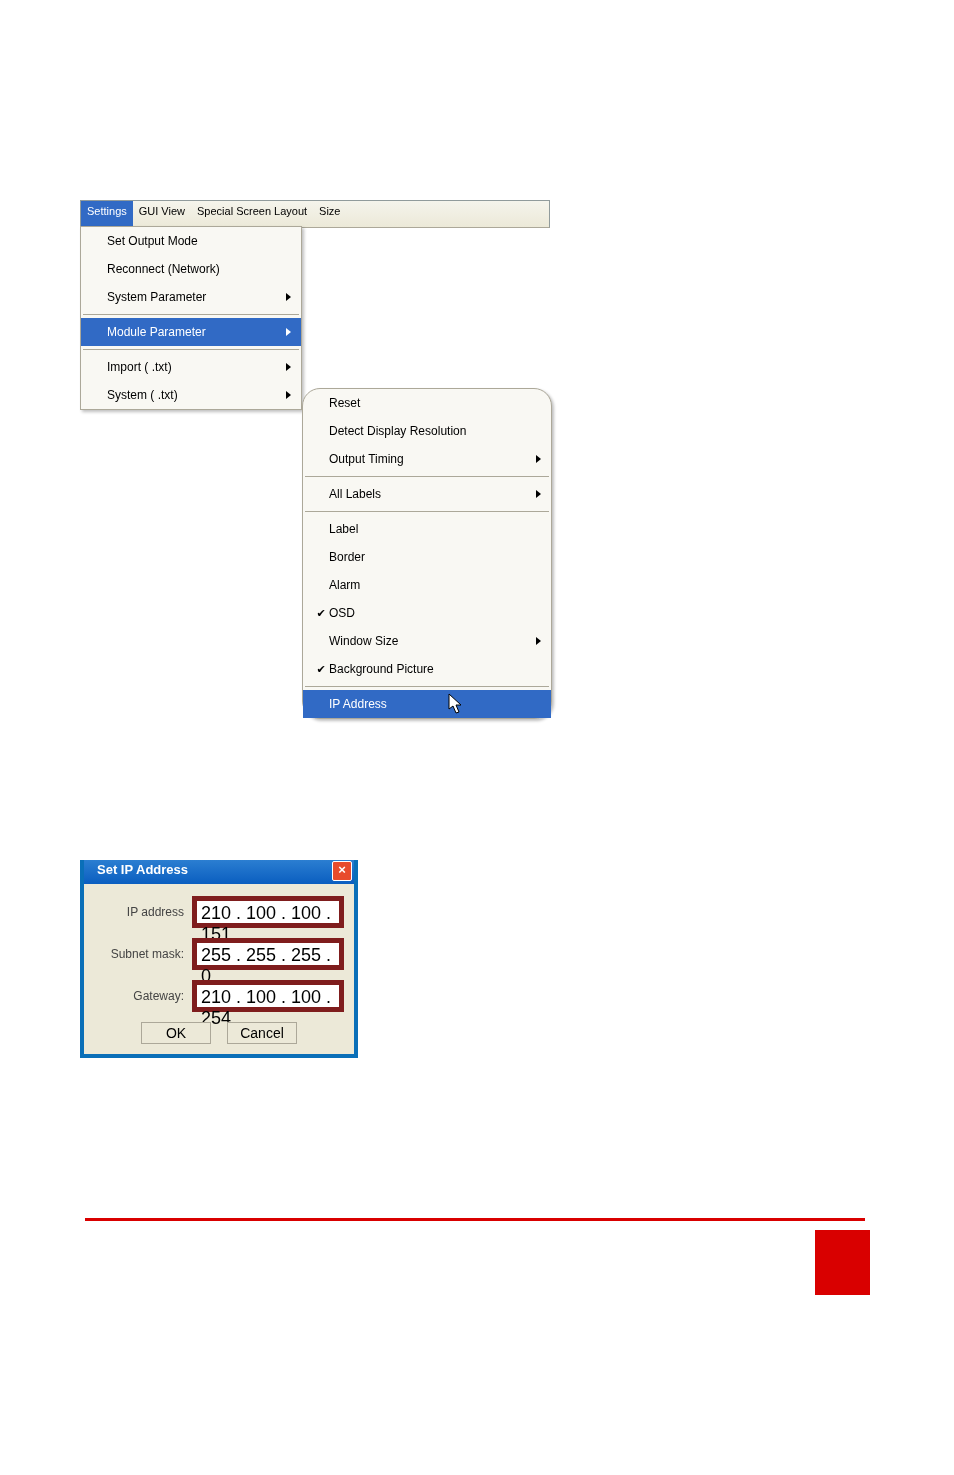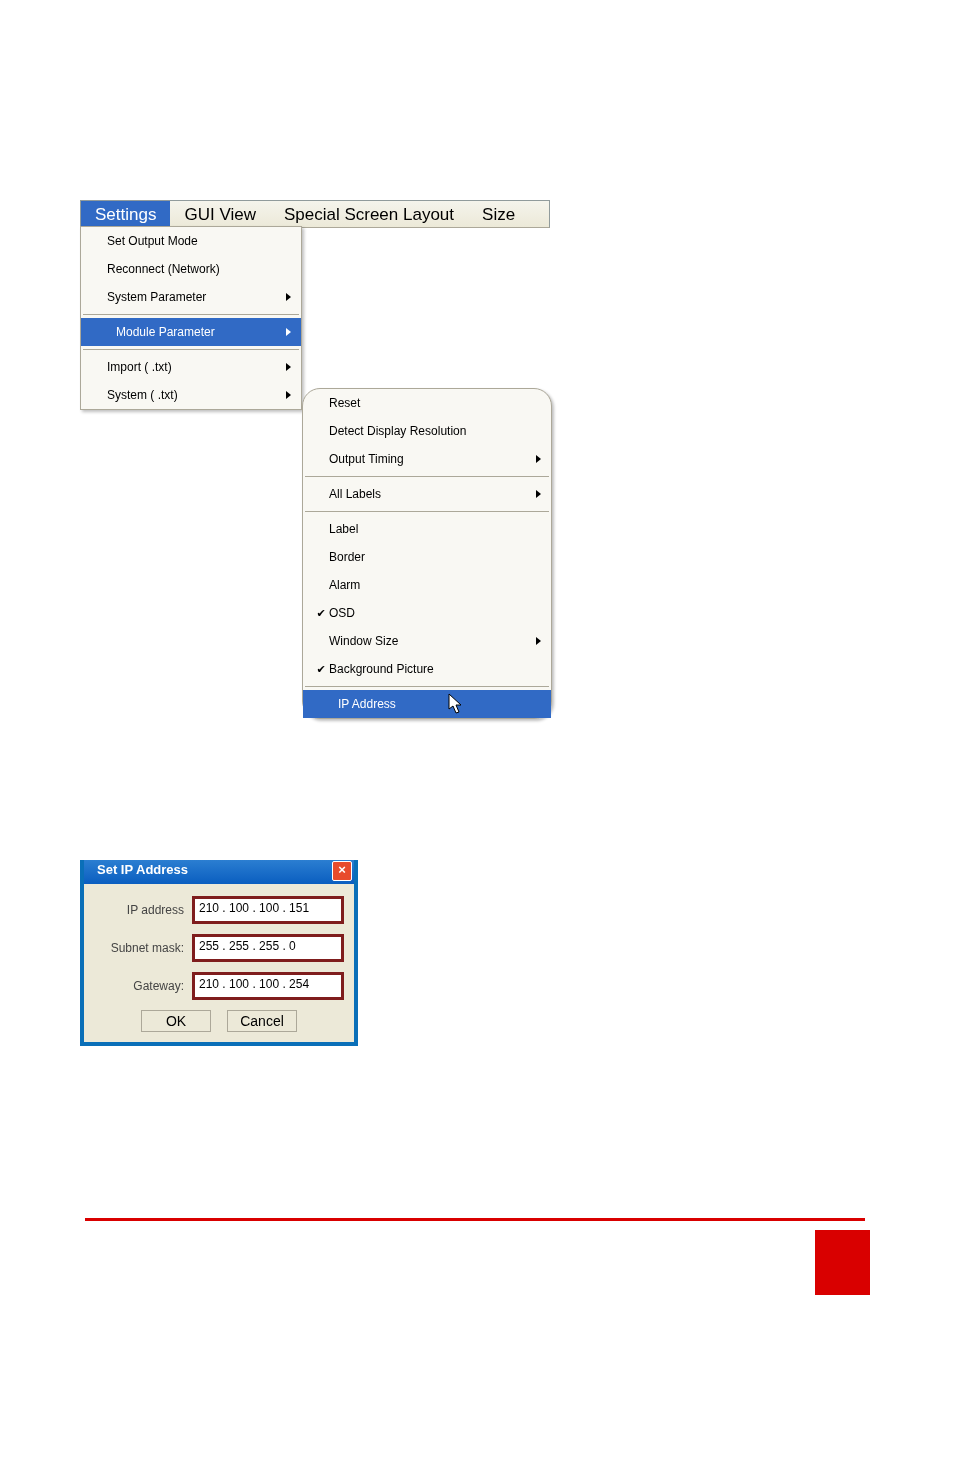--- a/index.html
+++ b/index.html
@@ -22,22 +22,22 @@
   }
   .menubar {
     display: flex;
     background: linear-gradient(#f5f4ec,#ece9d8);
     border: 1px solid #919b9c;
     border-bottom: 1px solid #aca899;
     height: 26px;
     align-items: stretch;
   }
   .menubar .menuitem {
-    padding: 4px 14px;
-    font-size: 17px;
+    padding: 4px 6px;
+    font-size: 11px;
     color: #000;
     cursor: default;
     text-align: center;
   }
   .menubar .menuitem.active {
     background: #316ac5;
     color: #fff;
   }
   .dropdown {
     position: absolute;
@@ -51,21 +51,20 @@
     height: 28px;
     padding: 0 10px;
     font-size: 12px;
     color: #000;
     cursor: default;
     position: relative;
   }
   .dropdown .item.highlight {
     background: #316ac5;
     color: #fff;
-    gap: 9px;
   }
   .dropdown .check-col {
     width: 16px;
     display: inline-flex;
     justify-content: center;
   }
   .dropdown .label {
     flex: 1;
   }
   .dropdown .arrow-col {
@@ -141,25 +140,25 @@
     font-size: 12px;
     color: #444;
   }
   .dialog .row .lbl {
     width: 90px;
     text-align: right;
     padding-right: 8px;
   }
   .dialog .row .ipbox {
     flex: 1;
-    border: 3px solid #7f1d1d;
+    border: 5px solid #7f1d1d;
     background: #fff;
     padding: 2px 4px;
     height: 18px;
-    font-size: 12px;
+    font-size: 18px;
     color: #000;
   }
   .dialog .btnrow {
     display: flex;
     justify-content: center;
     gap: 16px;
     margin-top: 6px;
   }
   .dialog button {
     background: #ece9d8;

